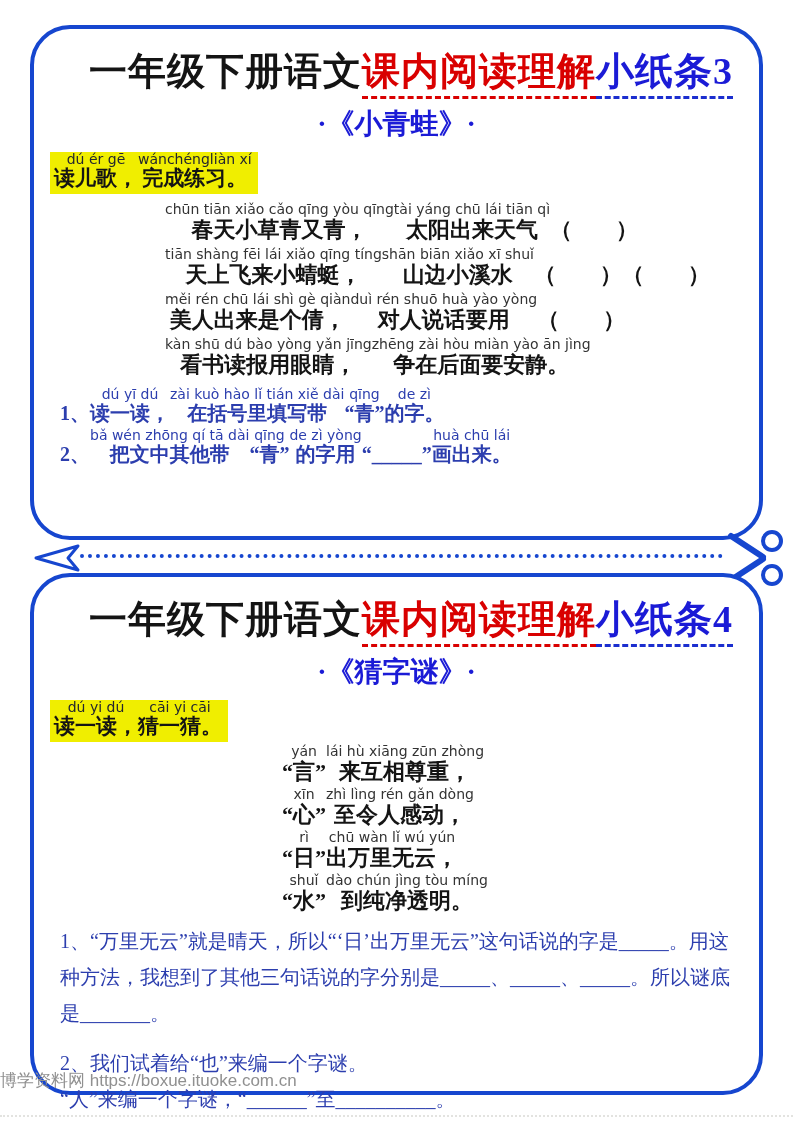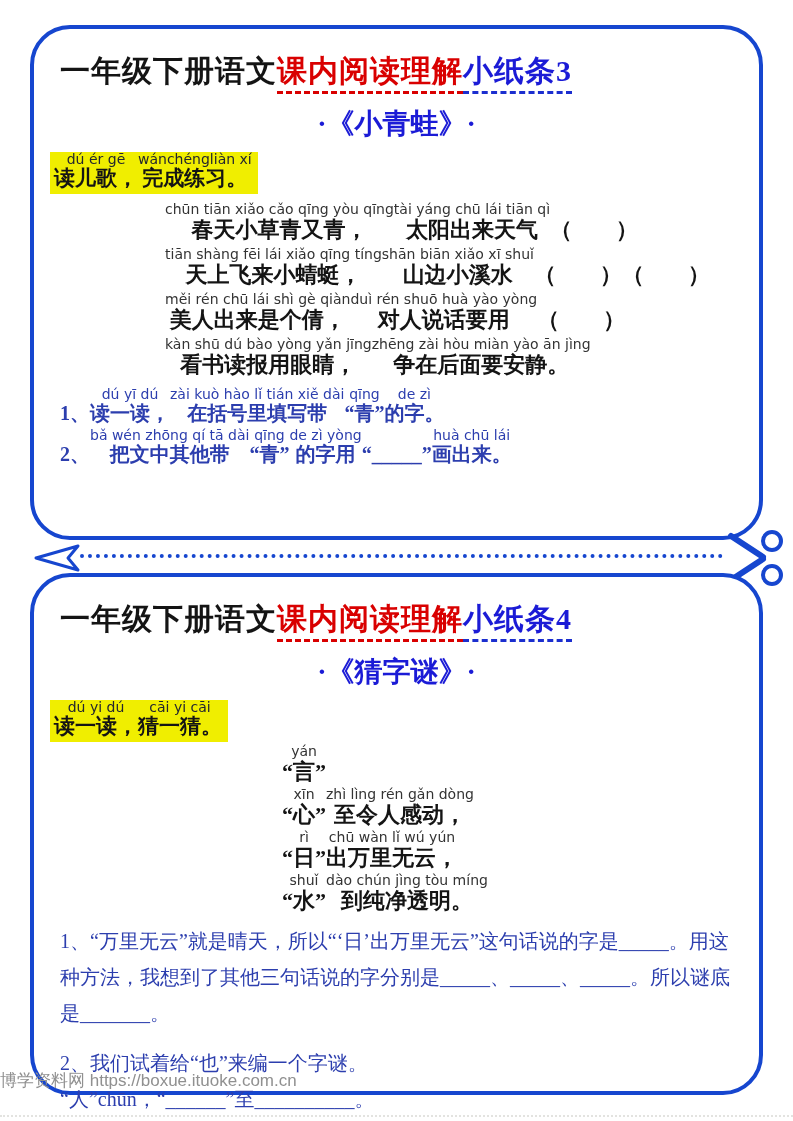--- a/index.html
+++ b/index.html
@@ -5,21 +5,21 @@
   * { margin:0; padding:0; box-sizing:border-box; }
   html,body { width:793px; height:1121px; background:#ffffff; overflow:hidden;
               font-family:"Liberation Serif","DejaVu Serif",serif; }
   .page { position:relative; width:793px; height:1121px; background:#fff; }
 
   .card { position:absolute; left:30px; width:733px; border:4px solid #1646CF;
           border-radius:40px; background:#fff; padding:16px 26px 0 26px; }
   .card1 { top:25px;  height:515px; }
   .card2 { top:573px; height:522px; }
 
-  .sec-title { text-align:left; font-size:30px; font-weight:900; letter-spacing:1px;
+  .sec-title { text-align:right; font-size:38px; font-weight:900; letter-spacing:1px;
                line-height:52px; white-space:nowrap; }
   .t-black { color:#141414; }
   .t-red   { color:#D90000; border-bottom:3px dashed #D90000; padding-bottom:4px; }
   .t-blue  { color:#1B1BD6; border-bottom:3px dashed #1B2ECF; padding-bottom:4px; }
 
   .sec-sub { text-align:center; font-size:28px; font-weight:700; color:#1B1BD6;
              margin-top:8px; }
 
   .instruction { display:inline-block; background:#F0EE00; padding:2px 6px 3px 4px;
                  margin-top:9px; margin-left:-10px; }
@@ -103,30 +103,30 @@
 
   <div class="card card2">
     <div class="sec-title">
       <span class="t-black">一年级下册语文</span><span class="t-red">课内阅读理解</span><span class="t-blue">小纸条4</span>
     </div>
     <div class="sec-sub">·《猜字谜》·</div>
 
     <div class="instruction"><span class="seg"><span class="py">dú yi dú</span><span class="zh">读一读，</span></span><span class="seg"><span class="py">cāi yi cāi</span><span class="zh">猜一猜。</span></span></div>
 
     <div class="riddle">
-      <div class="line"><span class="seg"><span class="py">yán</span><span class="zh">“言”</span></span></div>
+      <div class="line"><span class="seg"><span class="py">yán</span><span class="zh">“言”</span></span><span class="seg"><span class="py">lái hù xiāng zūn zhòng</span><span class="zh">来互相尊重，</span></span></div>
       <div class="line"><span class="seg"><span class="py">xīn</span><span class="zh">“心”</span></span><span class="seg"><span class="py">zhì lìng rén gǎn dòng</span><span class="zh">至令人感动，</span></span></div>
       <div class="line"><span class="seg"><span class="py">rì</span><span class="zh">“日”</span></span><span class="seg"><span class="py">chū wàn lǐ wú yún</span><span class="zh">出万里无云，</span></span></div>
       <div class="line"><span class="seg"><span class="py">shuǐ</span><span class="zh">“水”</span></span><span class="seg"><span class="py">dào chún jìng tòu míng</span><span class="zh">到纯净透明。</span></span></div>
     </div>
 
     <div class="q-block">
       <div class="q-text">1、“万里无云”就是晴天，所以“‘日’出万里无云”这句话说的字是_____。用这种方法，我想到了其他三句话说的字分别是_____、_____、_____。所以谜底是_______。</div>
       <div class="q-text q-gap">2、我们试着给“也”来编一个字谜。</div>
-      <div class="q-text">“人”chūn，“______”至__________。</div>
+      <div class="q-text">“人”来编一个字谜，“______”至__________。</div>
       <div class="q-text q-gap">3、猜字谜。</div>
 
     </div>
   </div>
 
   <div class="footer">博学资料网 https://boxue.ituoke.com.cn</div>
   <div class="bottom-faint"></div>
 </div>
 
 </body></html>

